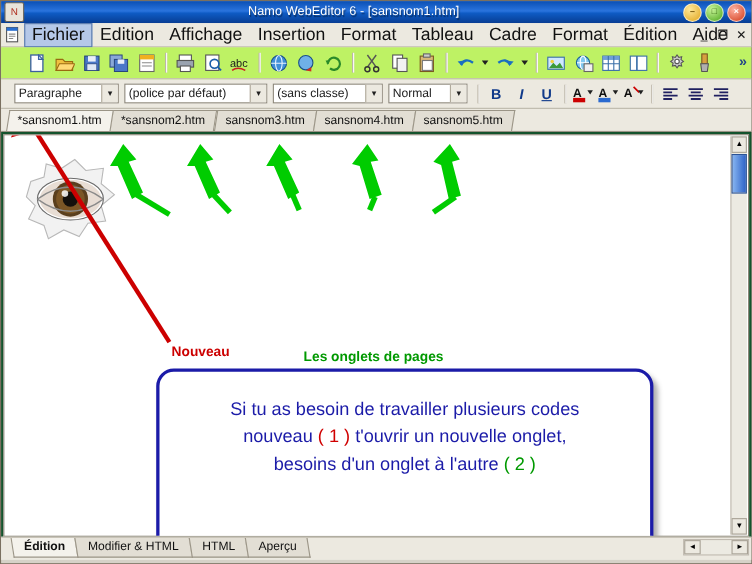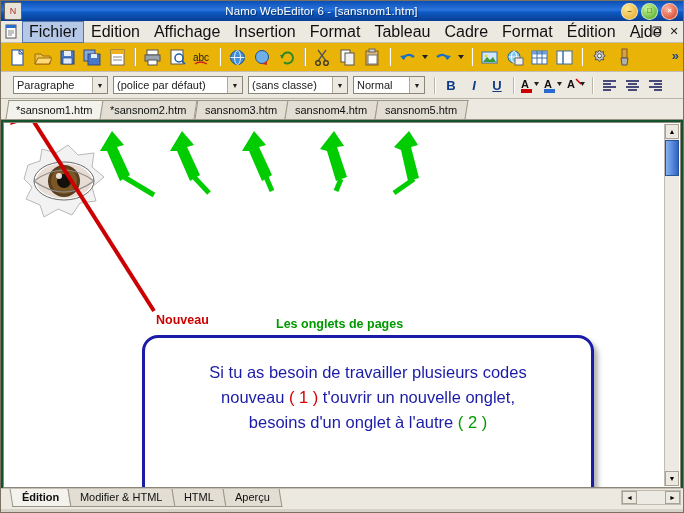--- a/index.html
+++ b/index.html
@@ -98,25 +98,25 @@
     gap: 5px;
     align-items: center;
     font-size: 11px;
     color: #1a1a1a;
   }
   .dctl { width: 12px; text-align: center; cursor: default; font-family: "Liberation Sans", sans-serif; }
 
   
   .toolbar {
     height: 28px;
-    background: #eab308;
+    background: #bef264;
     border-bottom: 1px solid #c6c0b4;
     display: flex;
     align-items: center;
-    padding-left: 4px;
+    padding-left: 20px;
     position: relative;
   }
   .tb {
     width: 24px; height: 23px;
     display: flex; align-items: center; justify-content: center;
     margin-right: 1px;
   }
   .tbsep {
     width: 1px; height: 18px;
     background: #bcb6a8;

